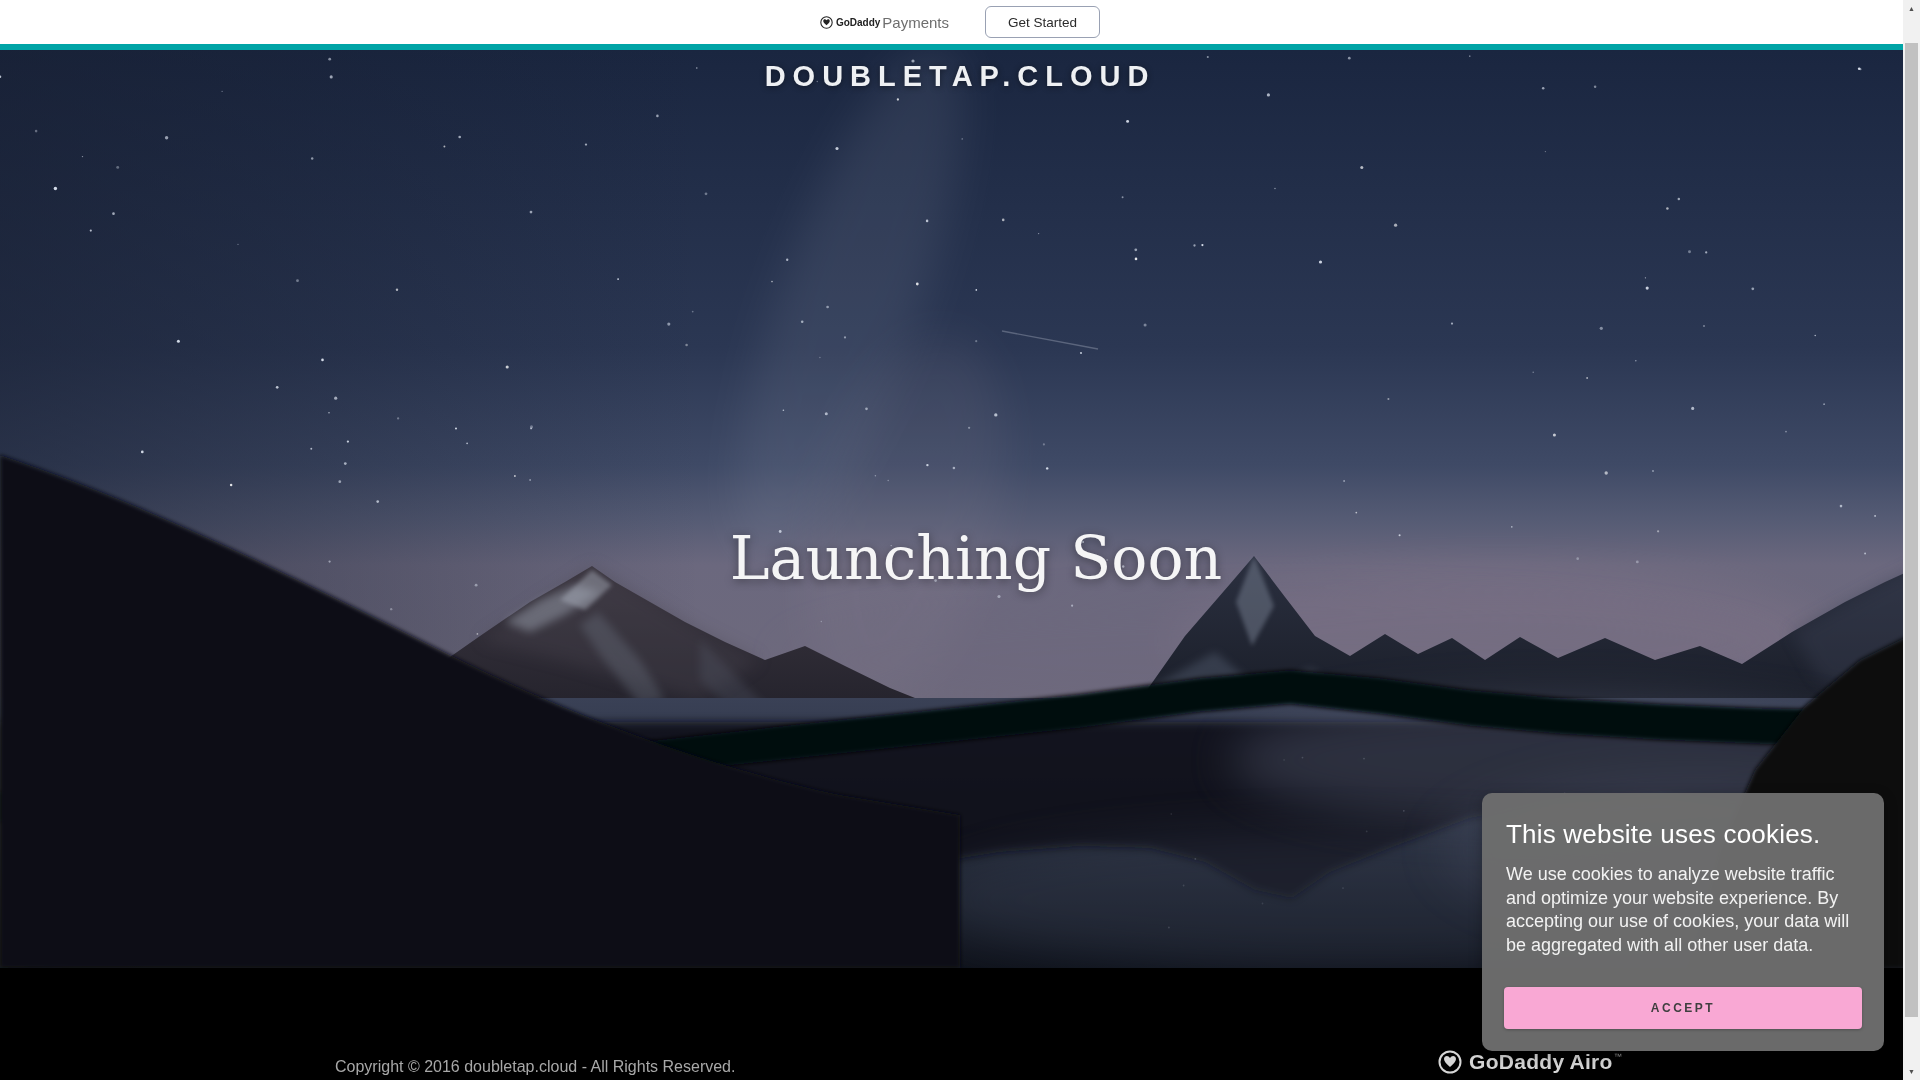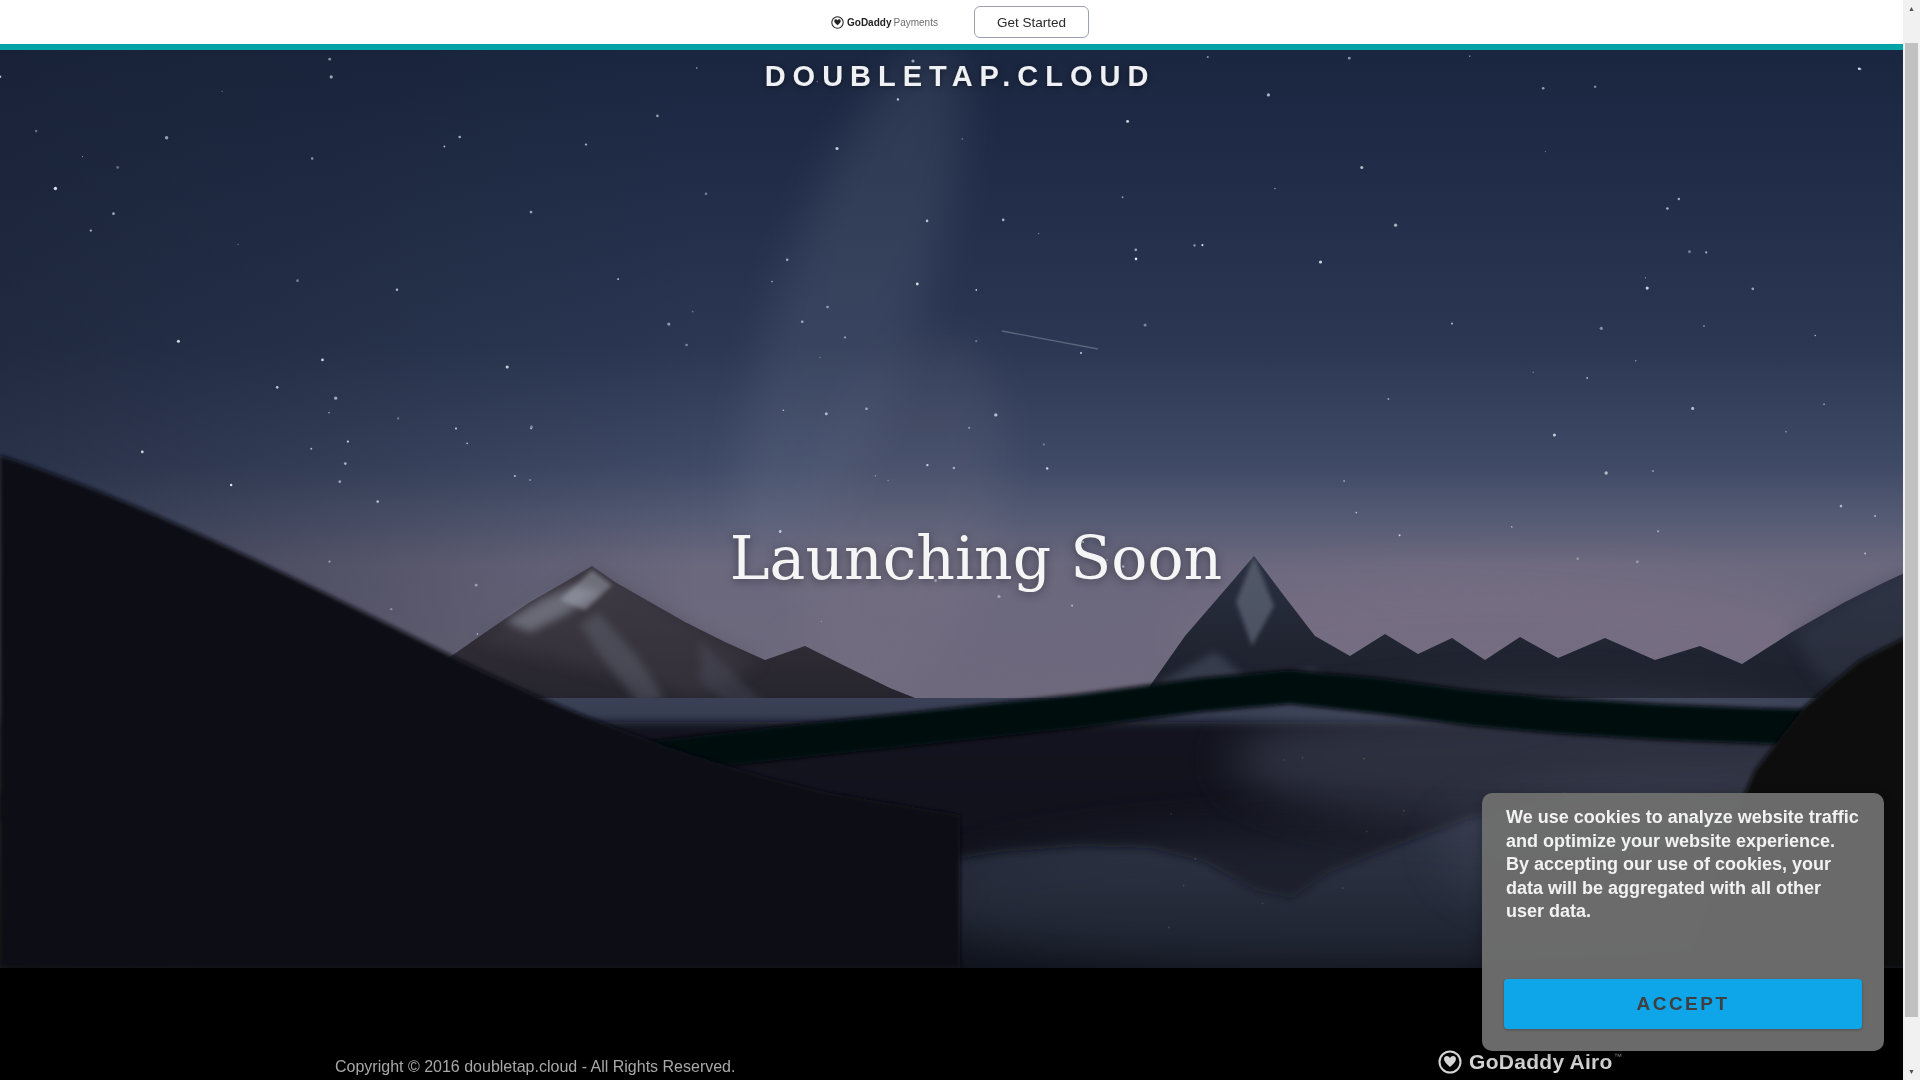--- a/index.html
+++ b/index.html
@@ -6,21 +6,21 @@
     font-family:"Liberation Sans",sans-serif;}
   .page{position:relative;width:1920px;height:1080px;overflow:hidden;}
 
   
   .promo-banner{position:absolute;top:0;left:0;width:100%;height:44px;background:#ffffff;
     display:flex;align-items:center;justify-content:center;z-index:5;}
   .promo-inner{display:flex;align-items:center;}
   .gp-logo{display:flex;align-items:center;margin-right:16px;}
   .gp-logo svg{width:13px;height:13px;margin-right:3px;}
   .gp-brand{font-size:10px;font-weight:bold;color:#222;}
-  .gp-product{font-size:10px;color:#6e6e6e;margin-left:2px;}
+  .gp-product{font-size:15px;color:#6e6e6e;margin-left:2px;}
   .promo-msg{font-size:14px;color:#161616;}
   .get-started{margin-left:20px;height:32px;padding:0 22px;background:#fff;
     border:1px solid #99a1b3;border-radius:6px;font-size:13.5px;color:#2a2a2a;
     font-family:"Liberation Sans",sans-serif;cursor:pointer;}
   .accent-line{position:absolute;top:44px;left:0;width:100%;height:6px;z-index:5;}
 
   
   .hero{position:absolute;top:50px;left:0;width:1920px;height:918px;overflow:hidden;z-index:1;}
   .scene{display:block;}
   .site-title{position:absolute;top:60px;left:0;width:100%;text-align:center;margin:0;
@@ -37,23 +37,23 @@
   .airo svg{width:24px;height:24px;margin-right:7px;}
   .airo-brand,.airo-product{font-size:21px;font-weight:bold;letter-spacing:.3px;}
   .airo-product{margin-left:5px;}
   .airo-tm{font-size:8px;color:#9a9a9a;align-self:flex-start;margin-top:2px;margin-left:1px;}
 
   
   .cookie{position:absolute;left:1482px;top:793px;width:402px;height:258px;
     background:rgba(109,109,109,.97);border-radius:10px;z-index:6;
     padding:0 24px;box-sizing:border-box;box-shadow:0 4px 14px rgba(0,0,0,.3);}
   .cookie-title{margin:26px 0 0;font-size:26px;font-weight:500;color:#ffffff;letter-spacing:.2px;}
-  .cookie-body{margin:13px 0 12px;font-size:18px;line-height:23.5px;color:#f2f2f2;font-weight:bold;}
-  .accept-btn{position:absolute;left:22px;right:22px;bottom:22px;height:50px;background:#0ea5e9;
-    border:none;border-radius:4px;font-size:19px;font-weight:bold;letter-spacing:2.5px;
+  .cookie-body{margin:13px 0 12px;font-size:18px;line-height:23.5px;color:#f2f2f2;}
+  .accept-btn{position:absolute;left:22px;right:22px;bottom:22px;height:42px;background:#f9a8d4;
+    border:none;border-radius:4px;font-size:12px;font-weight:bold;letter-spacing:2.5px;
     color:#3f3f3f;font-family:"Liberation Sans",sans-serif;cursor:pointer;
     box-shadow:0 1px 3px rgba(0,0,0,.25);}
 
   
   .scrollbar{position:absolute;right:0;top:0;width:17px;height:1080px;background:#f1f1f1;z-index:10;}
   .sb-btn{position:absolute;left:0;width:17px;height:17px;display:flex;align-items:center;
     justify-content:center;font-size:7px;color:#505050;cursor:pointer;}
   .sb-up{top:0;}
   .sb-down{bottom:0;}
   .sb-thumb{position:absolute;left:2px;width:13px;top:43px;height:974px;background:#c1c1c1;cursor:pointer;}
@@ -323,20 +323,21 @@
     <svg viewBox="0 0 24 24">
       <circle cx="12" cy="12" r="10.5" fill="none" stroke="#d6d6d6" stroke-width="2"></circle>
       <path d="M12 17 C8.4 13.8 6 11.4 6 9 C6 7.2 7.4 6 8.9 6 C10.2 6 11.1 6.8 12 8 C12.9 6.8 13.8 6 15.1 6 C16.6 6 18 7.2 18 9 C18 11.4 15.6 13.8 12 17 Z" fill="#d6d6d6"></path>
     </svg>
     <span class="airo-brand">GoDaddy</span>
     <span class="airo-product">Airo</span>
     <span class="airo-tm">™</span>
   </a>
 
   <aside class="cookie">
+    <h3 class="cookie-title">This website uses cookies.</h3>
     <p class="cookie-body">We use cookies to analyze website traffic and optimize your website experience. By accepting our use of cookies, your data will be aggregated with all other user data.</p>
     <button class="accept-btn">ACCEPT</button>
   </aside>
 
   <div class="scrollbar">
     <div class="sb-btn sb-up">▲</div>
     <div class="sb-thumb"></div>
     <div class="sb-btn sb-down">▼</div>
   </div>
 

